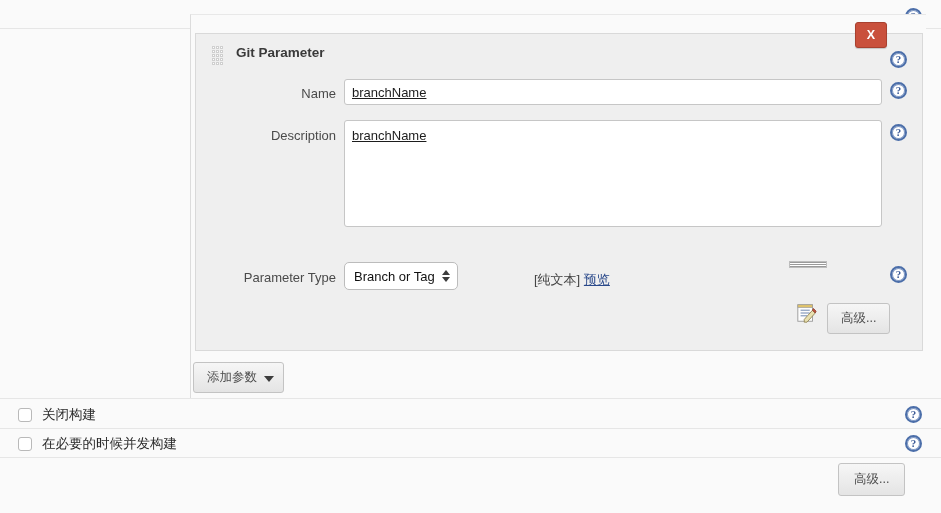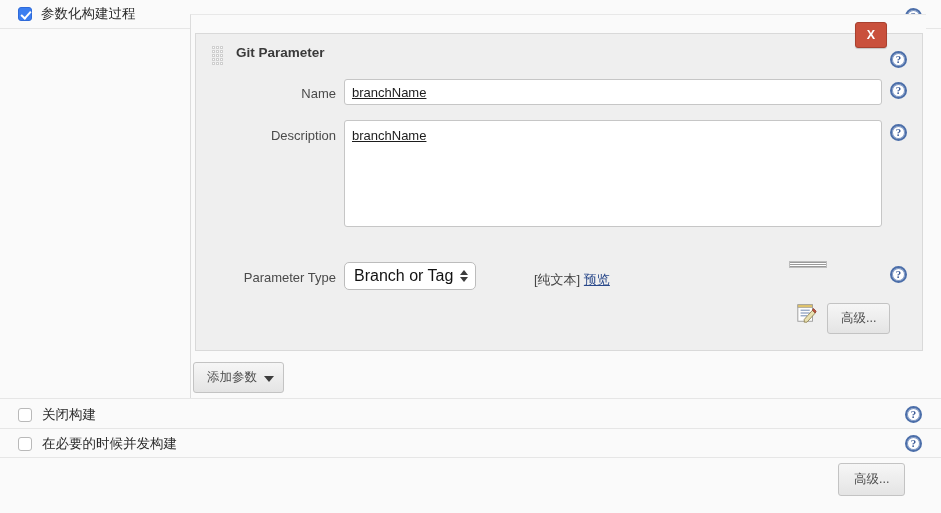--- a/index.html
+++ b/index.html
@@ -202,21 +202,21 @@
     position: absolute;
     left: 342px; top: 266px;
     height: 28px;
     border: 1px solid #bcbcbc;
     border-radius: 5px;
     background: #ffffff;
     display: inline-flex;
     align-items: center;
     padding: 0 22px 0 9px;
     cursor: pointer;
-    font-size: 16px;
+    font-size: 13px;
     color: #111;
   }
   .sel-arrows {
     position: absolute;
     right: 7px; top: 50%;
     transform: translateY(-50%);
     width: 8px; height: 16px;
   }
   .sel-arrows::before, .sel-arrows::after {
     content: "";
@@ -292,24 +292,20 @@
     left: 0; width: 941px;
     height: 1px;
     background: #e6e6e6;
   }
 </style>
 </head>
 <body>
 
 <div class="page">
 
-  <div class="top-row">
-    <span class="cb checked"></span>
-    <span class="lbl">参数化构建过程</span>
-  </div>
   <div class="help" style="left:905px; top:8px;"></div>
   <div class="divider" style="top:28px;"></div>
 
   <div class="param-container">
 
     <div class="gp-block">
 
       <div class="gp-header">
         <span class="drag-dots">
           <i></i>

